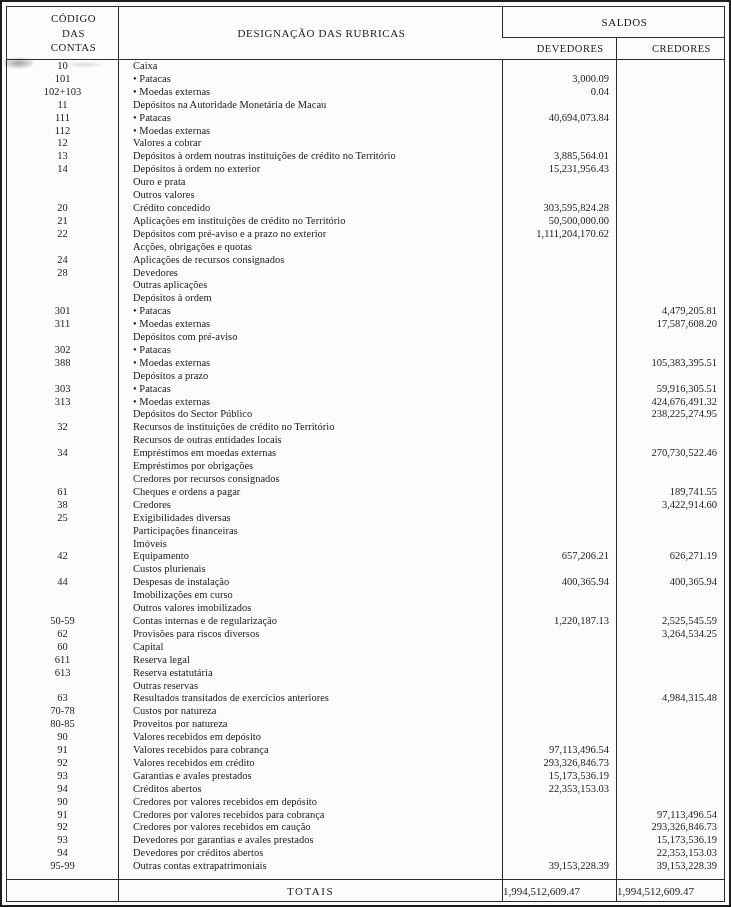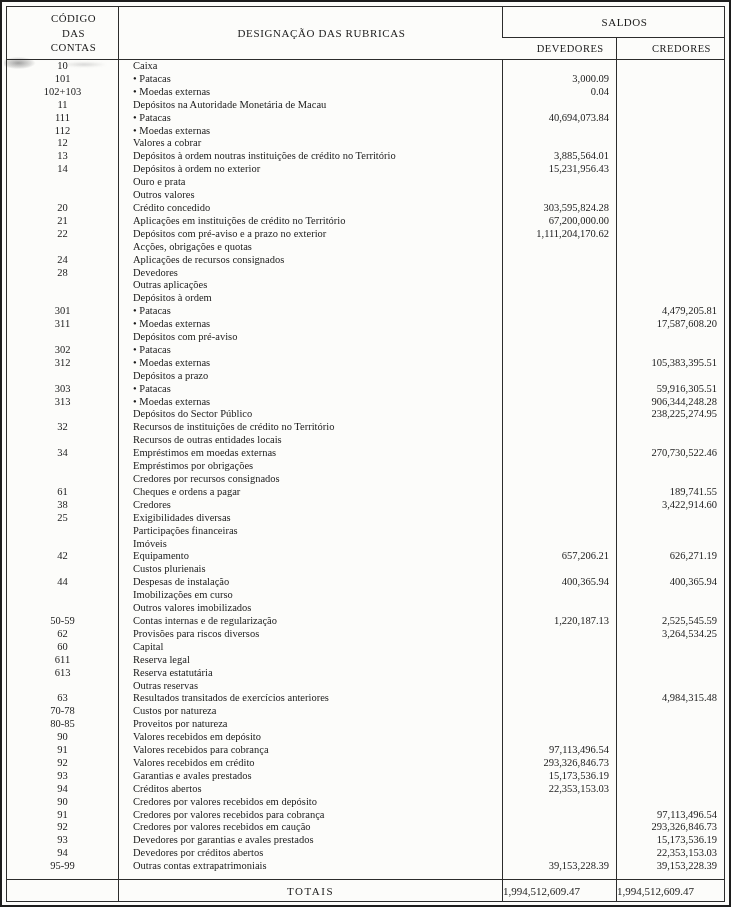--- a/index.html
+++ b/index.html
@@ -194,21 +194,21 @@
           </tr>
           <tr>
             <td class="code">20</td>
             <td class="desig">Crédito concedido</td>
             <td class="num">303,595,824.28</td>
             <td class="num"></td>
           </tr>
           <tr>
             <td class="code">21</td>
             <td class="desig">Aplicações em instituições de crédito no Território</td>
-            <td class="num">67,200,000.00</td>
+            <td class="num">50,500,000.00</td>
             <td class="num"></td>
           </tr>
           <tr>
             <td class="code">22</td>
             <td class="desig">Depósitos com pré-aviso e a prazo no exterior</td>
             <td class="num">1,111,204,170.62</td>
             <td class="num"></td>
           </tr>
           <tr>
             <td class="code"></td>
@@ -258,42 +258,42 @@
             <td class="num"></td>
             <td class="num"></td>
           </tr>
           <tr>
             <td class="code">302</td>
             <td class="desig">• Patacas</td>
             <td class="num"></td>
             <td class="num"></td>
           </tr>
           <tr>
-            <td class="code">312</td>
+            <td class="code">388</td>
             <td class="desig">• Moedas externas</td>
             <td class="num"></td>
             <td class="num">105,383,395.51</td>
           </tr>
           <tr>
             <td class="code"></td>
             <td class="desig">Depósitos a prazo</td>
             <td class="num"></td>
             <td class="num"></td>
           </tr>
           <tr>
             <td class="code">303</td>
             <td class="desig">• Patacas</td>
             <td class="num"></td>
             <td class="num">59,916,305.51</td>
           </tr>
           <tr>
             <td class="code">313</td>
             <td class="desig">• Moedas externas</td>
             <td class="num"></td>
-            <td class="num">906,344,248.28</td>
+            <td class="num">424,676,491.32</td>
           </tr>
           <tr>
             <td class="code"></td>
             <td class="desig">Depósitos do Sector Público</td>
             <td class="num"></td>
             <td class="num">238,225,274.95</td>
           </tr>
           <tr>
             <td class="code">32</td>
             <td class="desig">Recursos de instituições de crédito no Território</td>

